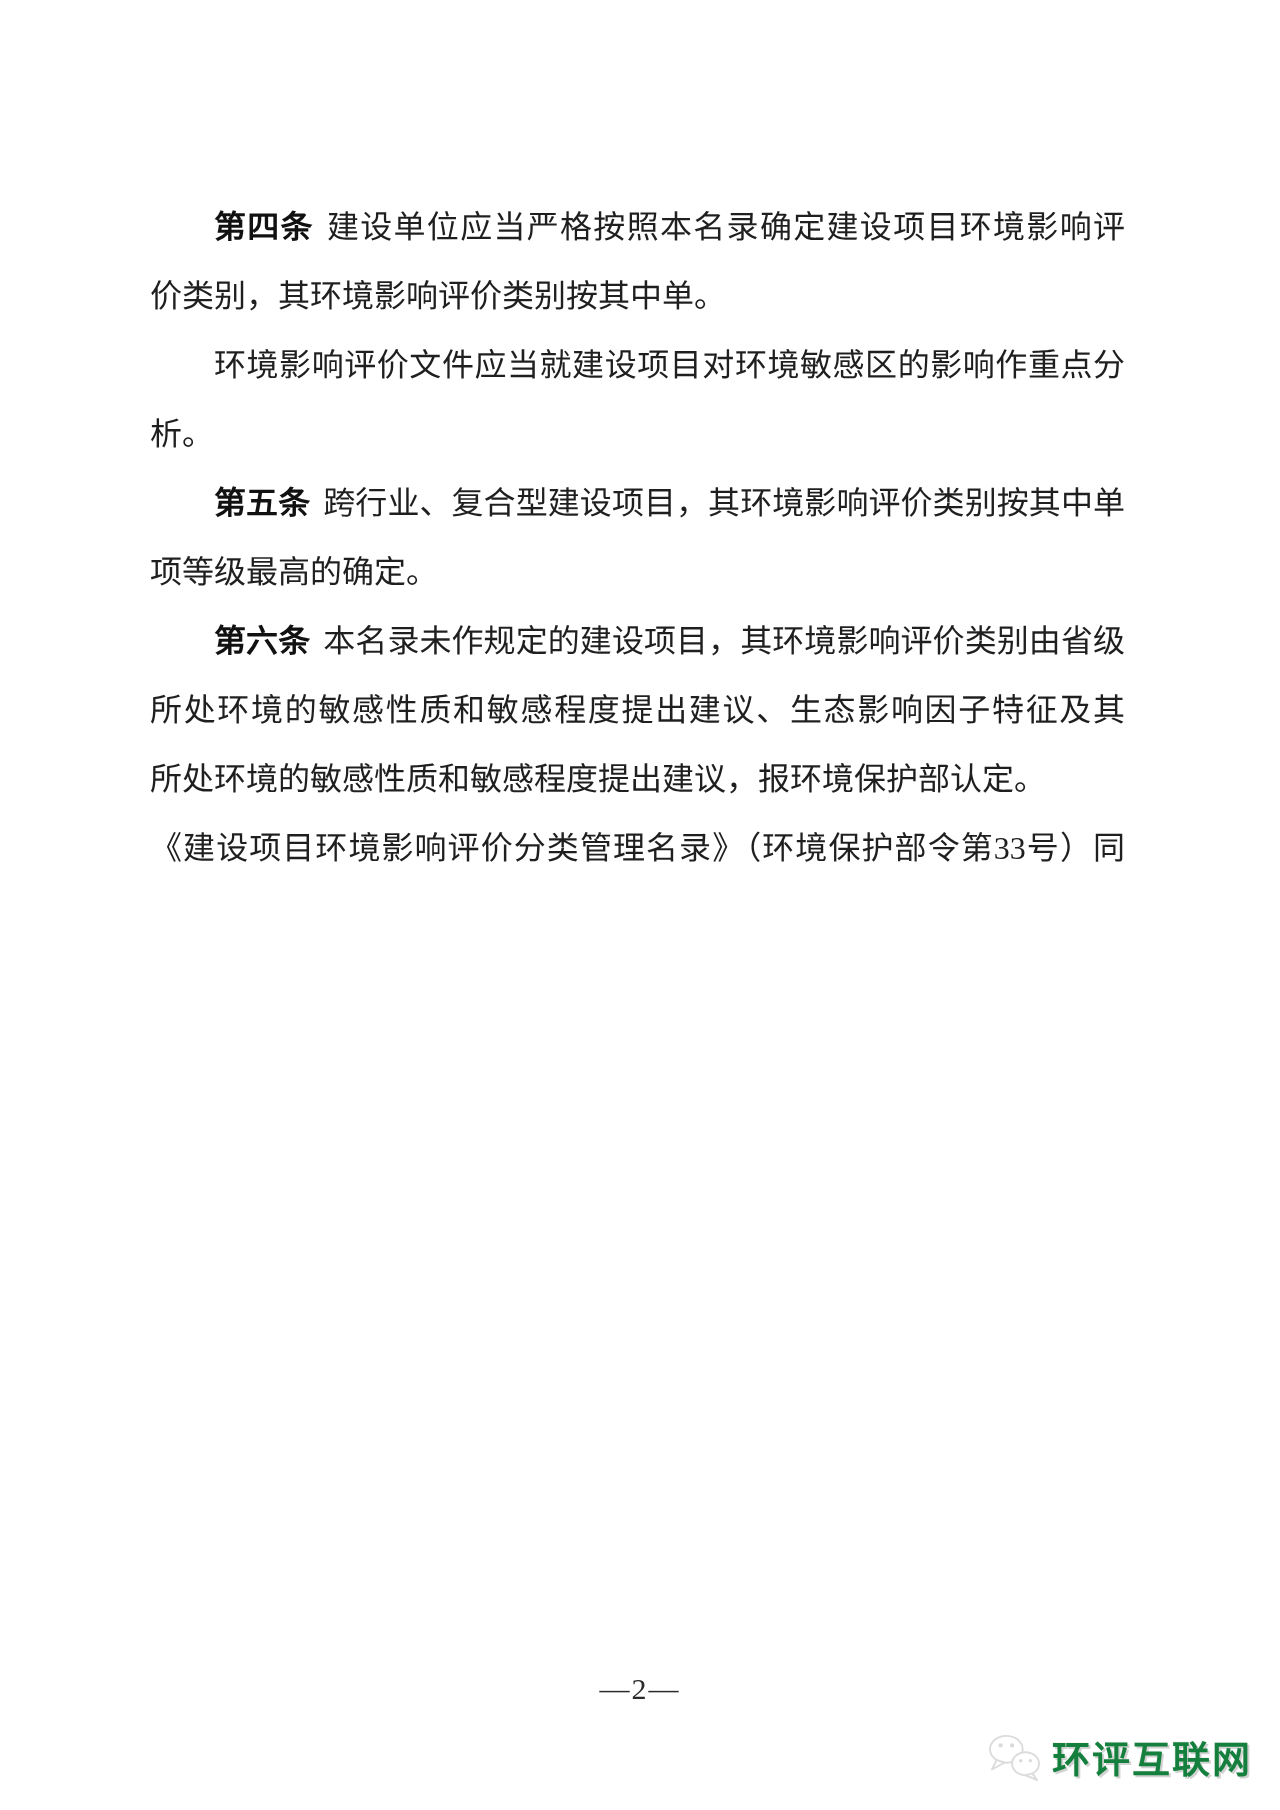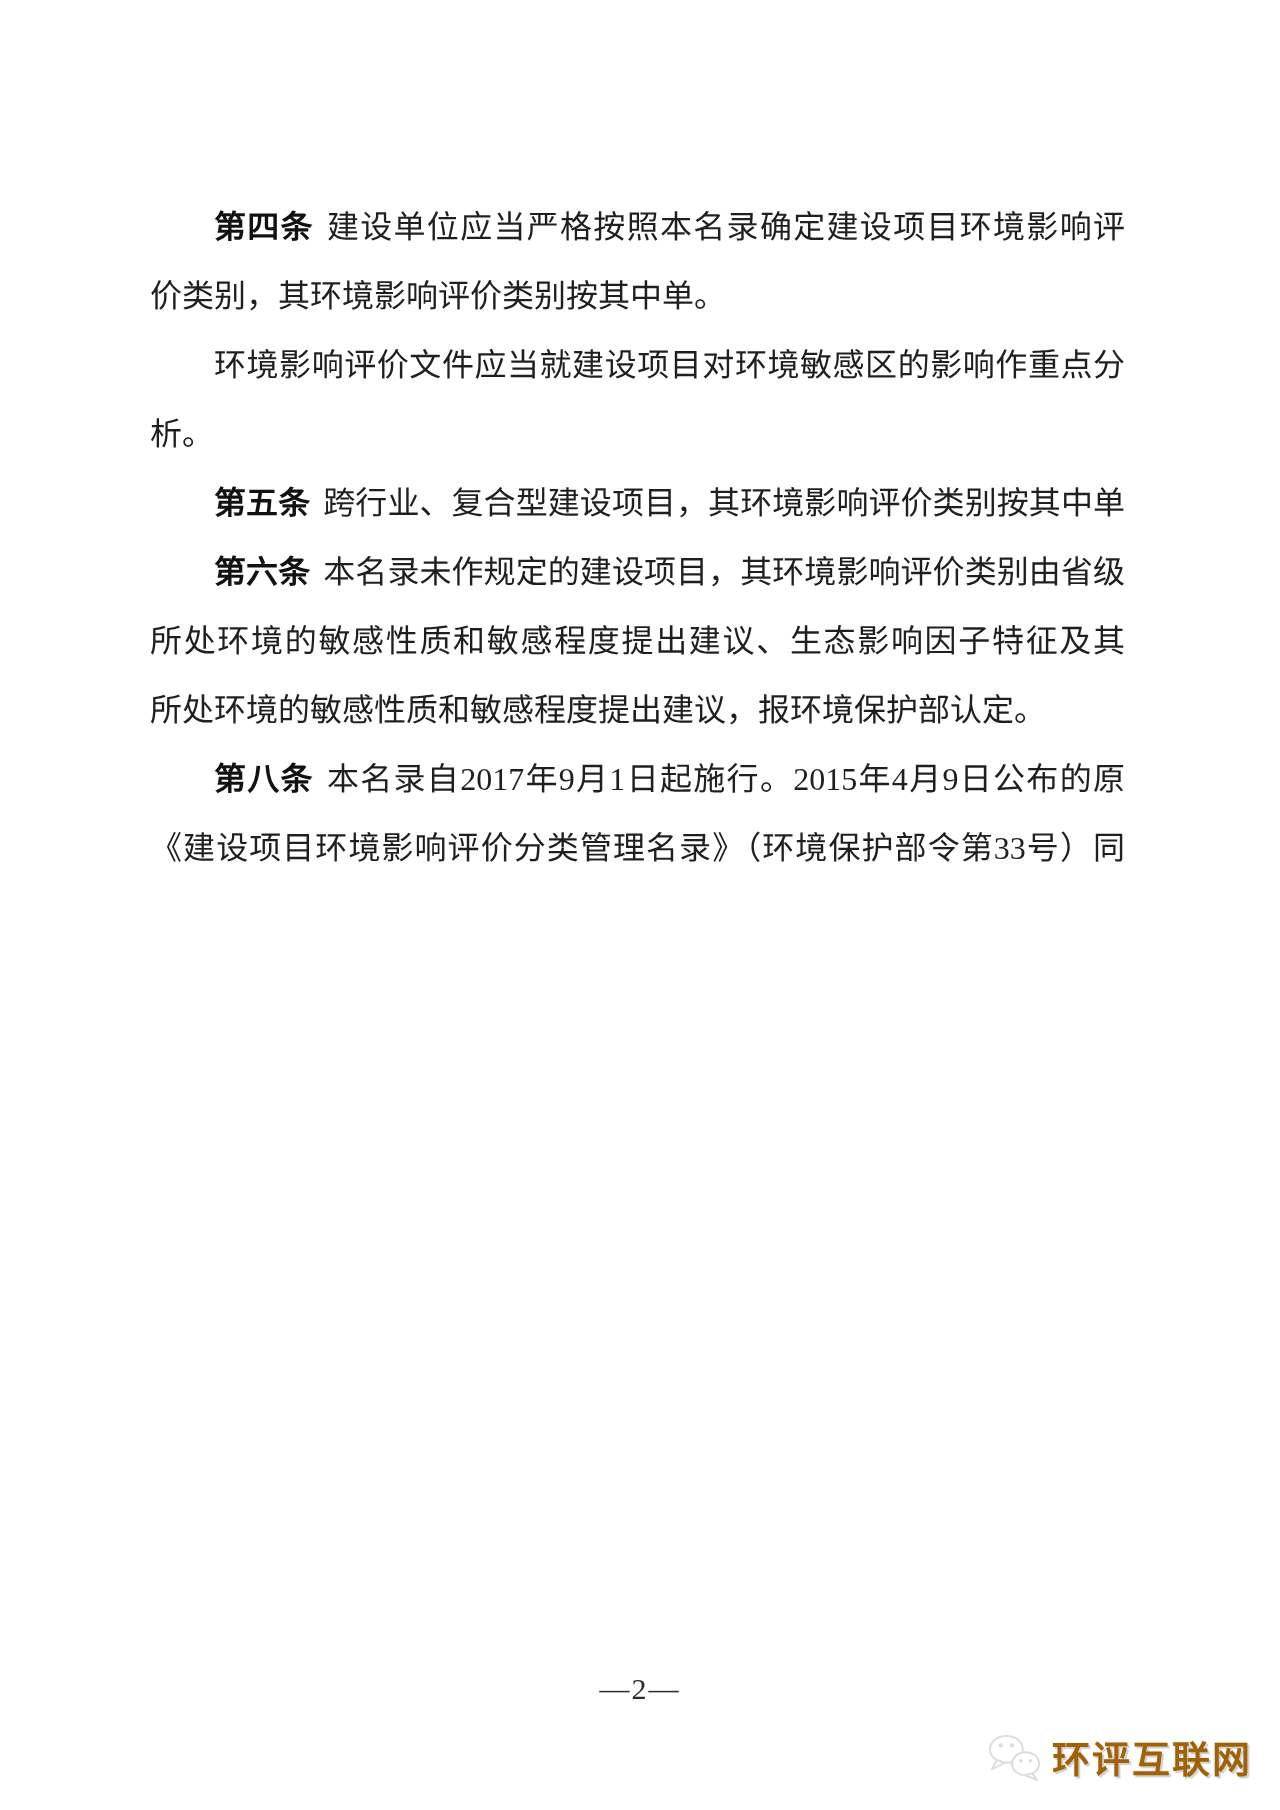--- a/index.html
+++ b/index.html
@@ -55,39 +55,39 @@
     display: flex;
     align-items: center;
     gap: 8px;
   }
   .wm-icon { display: inline-block; line-height: 0; }
   .wm-label {
     font-family: "Liberation Sans", "DejaVu Sans", sans-serif;
     font-weight: 700;
     font-size: 38px;
     letter-spacing: 2px;
-    color: #a16207;
+    color: #15803d;
     text-shadow: 2px 2px 0 #d2d2d2, -1px -1px 0 #f4f4f4;
   }
 </style>
 </head>
 <body>
 
 <div class="page">
 
   <div class="doc-body" id="doc-body">
       <div class="line first full"><span class="clause-heading">第四条</span><span>建设单位应当严格按照本名录确定建设项目环境影响评</span></div>
       <div class="line"><span>价类别，其环境影响评价类别按其中单。</span></div>
       <div class="line first full"><span>环境影响评价文件应当就建设项目对环境敏感区的影响作重点分</span></div>
       <div class="line"><span>析。</span></div>
       <div class="line first full"><span class="clause-heading">第五条</span><span>跨行业、复合型建设项目，其环境影响评价类别按其中单</span></div>
+      <div class="line"><span>项等级最高的确定。</span></div>
       <div class="line first full"><span class="clause-heading">第六条</span><span>本名录未作规定的建设项目，其环境影响评价类别由省级</span></div>
       <div class="line full"><span>所处环境的敏感性质和敏感程度提出建议、生态影响因子特征及其</span></div>
       <div class="line"><span>所处环境的敏感性质和敏感程度提出建议，报环境保护部认定。</span></div>
-      <div class="line first full"><span class="clause-heading">第八条</span><span>本名录自2017年9月1日起施行。2015年4月9日公布的原</span></div>
       <div class="line full"><span>《建设项目环境影响评价分类管理名录》（环境保护部令第33号）同</span></div>
     </div>
 
   <div class="page-number">—2—</div>
 
   <div class="watermark">
     <span class="wm-icon">
       <svg width="58" height="48" viewBox="0 0 60 50" xmlns="http://www.w3.org/2000/svg">
         <g>
           <ellipse cx="21" cy="17" rx="17" ry="14" fill="#ffffff" stroke="#dcdcdc" stroke-width="2"></ellipse>

